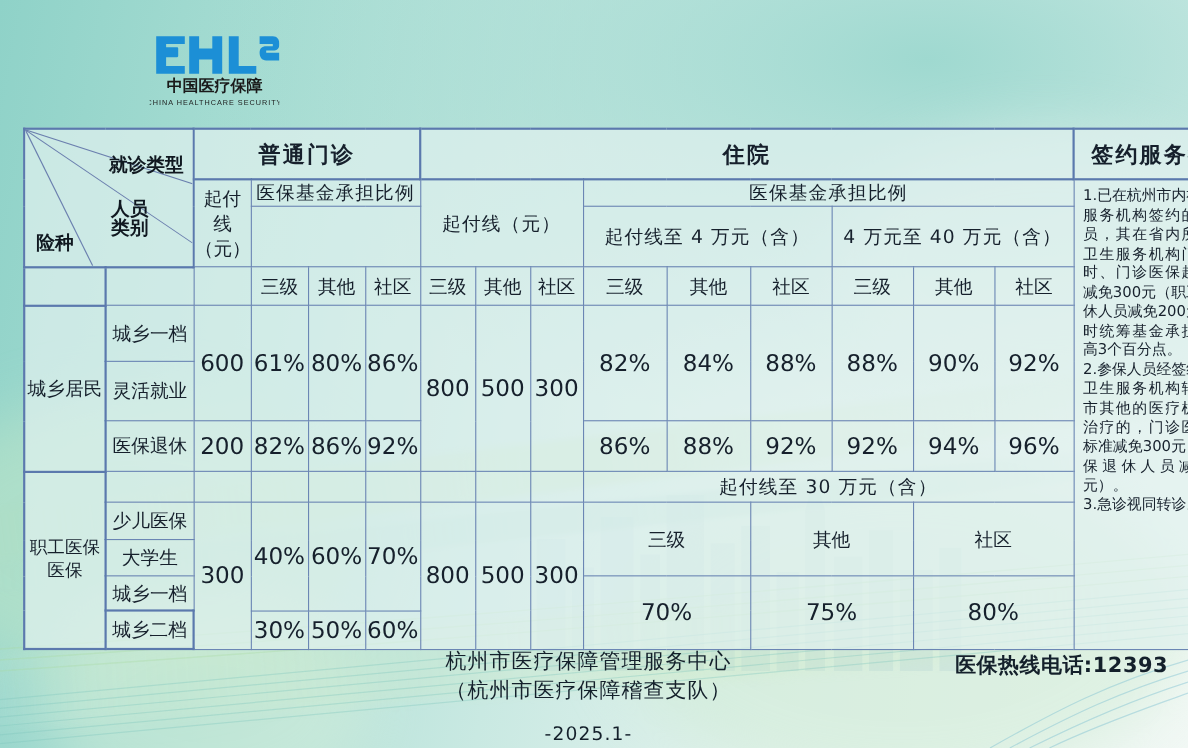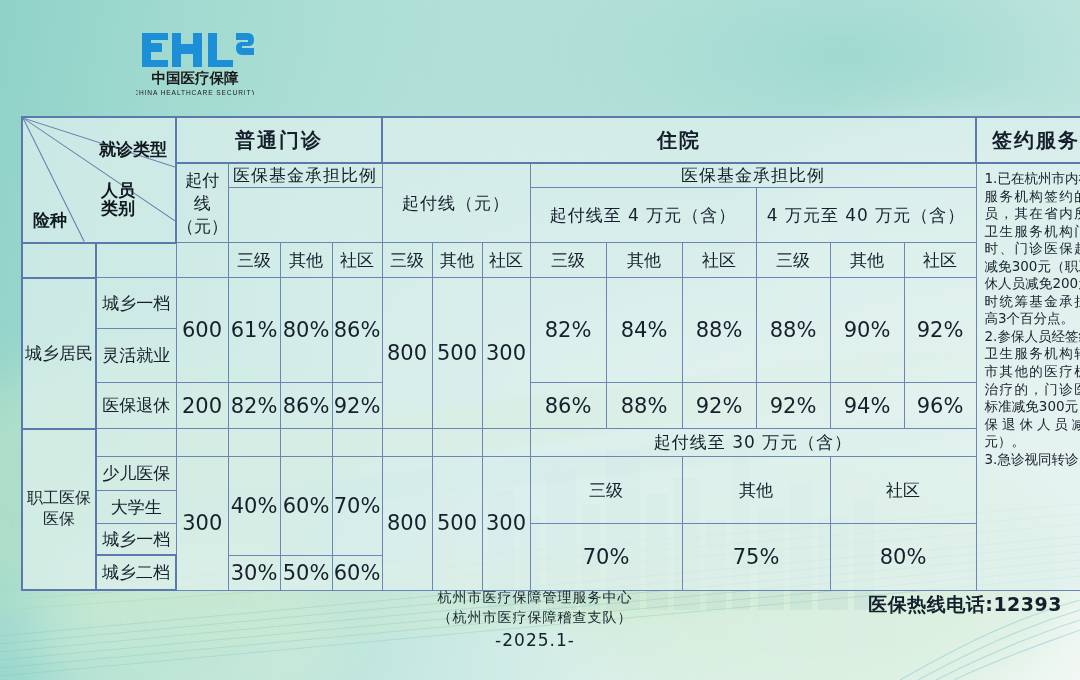--- a/index.html
+++ b/index.html
@@ -94,22 +94,22 @@
   }
   .policy p{margin:0;text-align:justify;text-justify:inter-ideograph;}
 
   
   #footer{position:absolute;left:0;top:588px;width:1080px;height:92px;z-index:4;}
   #footer-center{
     position:absolute;left:300px;top:0;width:470px;text-align:center;
     font-family:"DejaVu Sans","Liberation Sans",sans-serif;
     color:#14202b;
   }
-  #footer-center .fl{font-size:14px;line-height:1.42;letter-spacing:1px;}
-  #footer-center .fdate{font-size:17px;margin-top:2px;letter-spacing:1px;}
+  #footer-center .fl{font-size:19px;line-height:1.42;letter-spacing:1px;}
+  #footer-center .fdate{font-size:17px;margin-top:16px;letter-spacing:1px;}
   #hotline{
     position:absolute;right:18px;top:4px;
     font-family:"DejaVu Sans","Liberation Sans",sans-serif;
     font-size:19px;font-weight:bold;color:#14202b;letter-spacing:.5px;
   }
 </style>
 </head>
 <body>
 
 <div id="bg">

